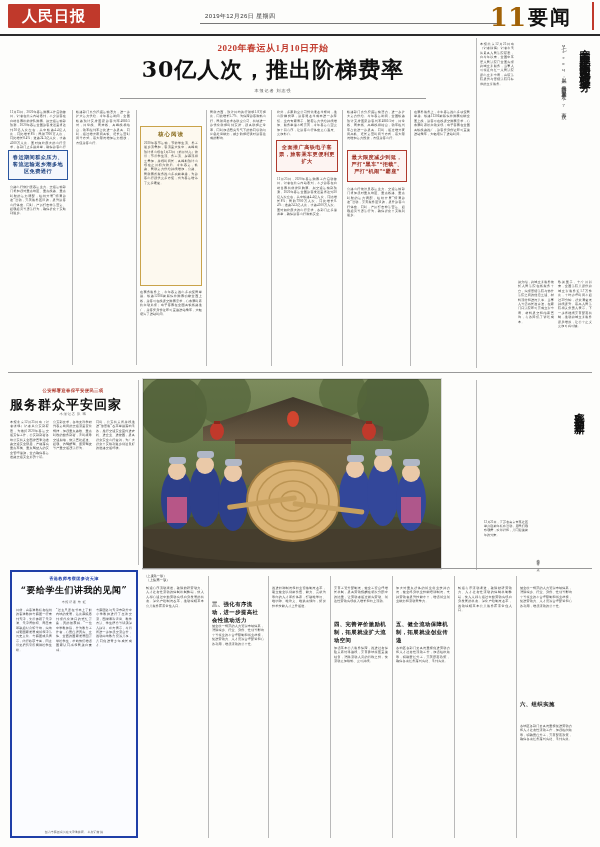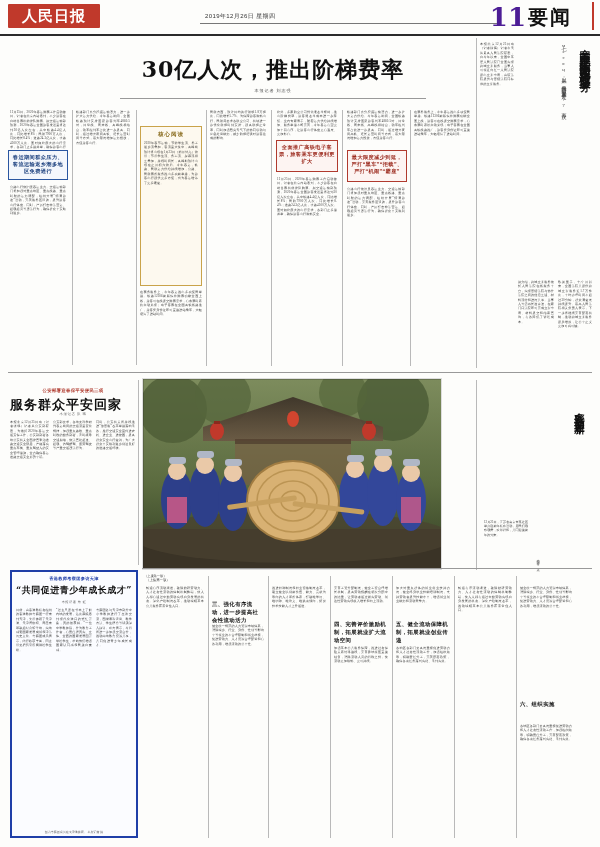--- a/index.html
+++ b/index.html
@@ -36,21 +36,21 @@
   .mast-date{
     position:absolute;left:205px;top:12px;
     font-size:6px;color:#333;letter-spacing:.4px;
     font-family:"Liberation Sans", sans-serif;
   }
   .mast-rule{
     position:absolute;left:200px;top:23px;width:300px;height:1px;background:#777;
   }
   .pagenum{
     position:absolute;right:74px;top:2px;
-    font-size:26px;font-weight:bold;color:#4c1d95;
+    font-size:26px;font-weight:bold;color:#a16207;
     font-family:"DejaVu Serif", serif;
   }
   .section{
     position:absolute;right:28px;top:4px;
     font-size:20px;font-weight:bold;color:#111;
     letter-spacing:2px;
   }
   .mast-corner{
     position:absolute;right:6px;top:2px;width:2px;height:28px;background:#c0392b;
   }
@@ -208,20 +208,21 @@
 
   <div class="masthead">
     <div class="logo">人民日报</div>
     <div class="mast-date">2019年12月26日 星期四</div>
     <div class="mast-rule"></div>
     <div class="pagenum">11</div>
     <div class="section">要闻</div>
     <div class="mast-corner"></div>
   </div>
 
+  <div class="lead-kicker">2020年春运从1月10日开始</div>
   <div class="lead-head">30亿人次，推出阶梯费率</div>
   <div class="lead-byline">本报记者  刘志强</div>
   <div class="hrule" style="left:120px;top:98px;width:306px;"></div>
 
   <div class="body-text" style="position:absolute;left:10px;top:110px;width:56px;height:255px;">12月25日，2020年春运购票工作启动首日，记者在北京西站看到，不少旅客在自助售票机前排队购票。据交通运输部预测，2020年春运全国旅客发送量将达到30亿人次左右，其中铁路4.4亿人次，同比增长8%；民航7900万人次，同比增长8.4%；道路24.3亿人次，水路4500万人次。面对如此庞大的出行需求，各部门正多措并举，确保旅客出行顺畅安全。</div>
   <div class="boxhead" style="left:8px;top:150px;width:60px;height:30px;">春运期间群众压力、客流运输返乡潮多地区免费通行</div>
   <div class="body-text" style="position:absolute;left:10px;top:185px;width:56px;height:180px;">公路出行依旧是春运主力。交通运输部门将加强对重点地区、重点线路、重点时段的运力调配，组织开展“情满旅途”活动，完善服务区设施，提升旅客出行体验。同时，严厉打击非法营运、超载超员等违法行为，确保群众平安顺利返乡。</div>
 
   <div class="col-rule" style="left:72px;top:110px;height:255px;"></div>
 
@@ -366,21 +367,21 @@
 
   <div class="col-rule" style="left:476px;top:380px;height:190px;"></div>
   <div class="vhead rb-vhead">多彩活动迎新年</div>
   <div class="mini-cap" style="left:484px;top:520px;width:44px;height:40px;">12月25日，江苏省南京市某社区举办迎新年联欢活动，居民们载歌载舞，欢乐祥和，共同迎接新年的到来。</div>
   <div class="rb-by" style="right:60px;top:556px;height:30px;">本报记者 摄</div>
 
   <div class="hrule" style="left:142px;top:568px;width:450px;"></div>
 
   <div class="bluebox">
     <div class="kick">香港教师考察团参访天津</div>
-    <div class="hd">“共同促进青少年成长成才”</div>
+    <div class="hd">“要给学生们讲我的见闻”</div>
     <div class="by">本报记者  朱  虹</div>
     <div class="cols">
       <div class="body-text">日前，由香港教联会组织的香港教师考察团一行来到天津，先后参观了天津港、天津博物馆、周恩来邓颖超纪念馆等地，实地感受国家发展成就和津沽历史文化。考察团成员表示，此行收获丰富，回去后要把所见所闻讲给学生听。</div>
       <div class="body-text">“过去只是在书本上了解内地的发展，这次亲眼看到现代化港口的繁忙景象，真的很震撼。”一位中学教师说，作为教育工作者，有责任把真实、立体、全面的国家发展图景带给学生，帮助他们增强国家认同感和民族自豪感。</div>
       <div class="body-text">考察团还与天津市部分中小学教师进行了座谈交流，围绕课程设置、教学方法、学生德育等话题深入探讨。双方表示，今后将进一步加强交流合作，推动两地教育资源共享，共同促进青少年成长成才。</div>
     </div>
     <div class="foot">图为考察团成员在天津港参观。  本报记者 摄</div>
   </div>
 
   <div class="doc-title">（上接第一版）</div>

